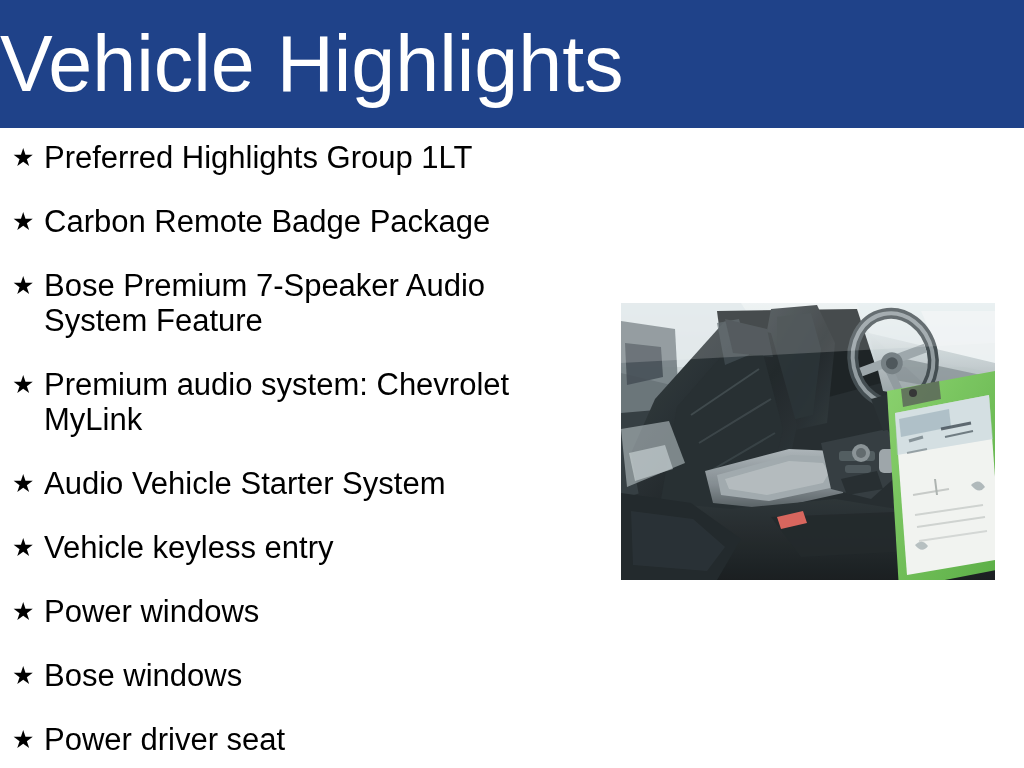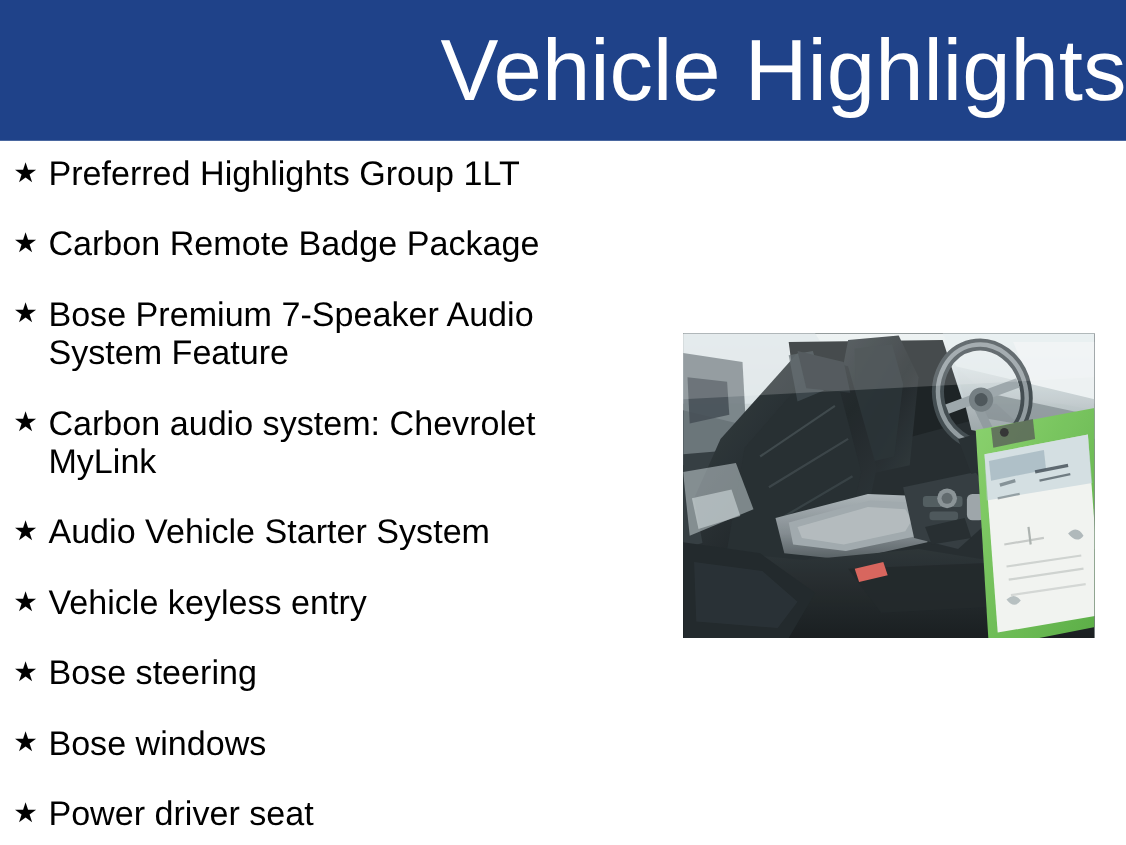--- a/index.html
+++ b/index.html
@@ -33,21 +33,21 @@
     height: 128px;
     background: #1f4289;
   }
   #slide-title {
     position: absolute;
     left: 0;
     top: 0;
     width: 1024px;
     height: 128px;
     line-height: 128px;
-    text-align: right;
+    text-align: left;
     color: #ffffff;
     font-family: "Liberation Sans", sans-serif;
     font-weight: 400;
     font-size: 79px;
     letter-spacing: 0px;
     white-space: nowrap;
   }
 
   
   #highlights-list {
@@ -119,33 +119,33 @@
     <li class="highlight-item">
       <span class="star-icon">★</span>
       <span class="highlight-label">Carbon Remote Badge Package</span>
     </li>
     <li class="highlight-item">
       <span class="star-icon">★</span>
       <span class="highlight-label">Bose Premium 7-Speaker Audio System Feature</span>
     </li>
     <li class="highlight-item">
       <span class="star-icon">★</span>
-      <span class="highlight-label">Carbon audio system: Chevrolet MyLink</span>
+      <span class="highlight-label">Premium audio system: Chevrolet MyLink</span>
     </li>
     <li class="highlight-item">
       <span class="star-icon">★</span>
       <span class="highlight-label">Audio Vehicle Starter System</span>
     </li>
     <li class="highlight-item">
       <span class="star-icon">★</span>
       <span class="highlight-label">Vehicle keyless entry</span>
     </li>
     <li class="highlight-item">
       <span class="star-icon">★</span>
-      <span class="highlight-label">Bose steering</span>
+      <span class="highlight-label">Power windows</span>
     </li>
     <li class="highlight-item">
       <span class="star-icon">★</span>
       <span class="highlight-label">Bose windows</span>
     </li>
     <li class="highlight-item">
       <span class="star-icon">★</span>
       <span class="highlight-label">Power driver seat</span>
     </li>
   </ul>

